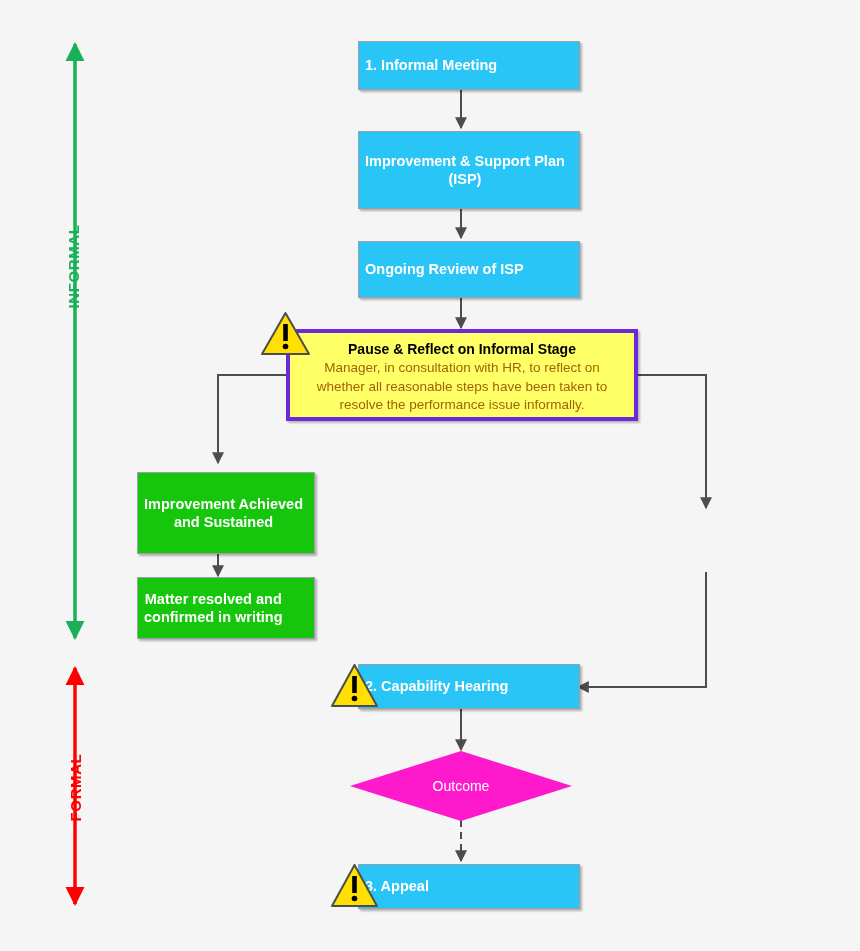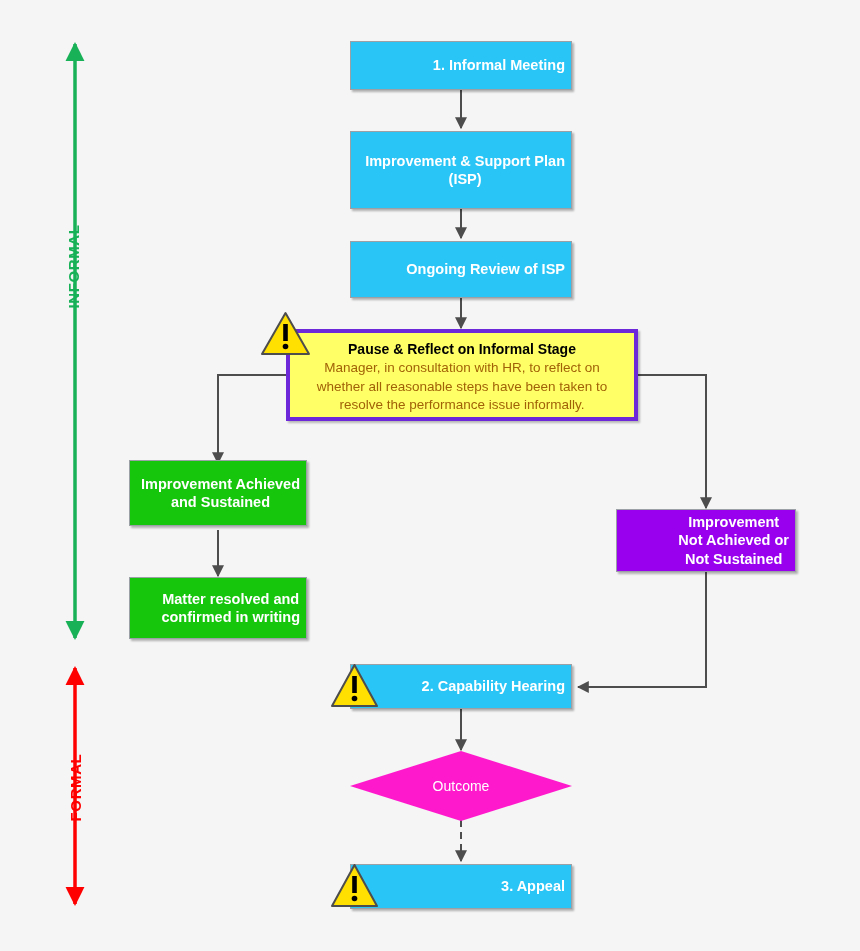--- a/index.html
+++ b/index.html
@@ -16,27 +16,28 @@
     overflow: hidden;
   }
 
   
   .node {
     position: absolute;
     box-sizing: border-box;
     border: 1px solid #9aa0a6;
     display: flex;
     align-items: center;
-    justify-content: flex-end;
+    justify-content: flex-start;
     text-align: center;
     color: #ffffff;
     font-weight: bold;
     line-height: 1.25;
     box-shadow: 2px 2px 2px rgba(0,0,0,0.28);
     z-index: 3;
+    margin-left: 8px;
   }
   .node .label { display: block; padding: 0 6px; }
 
   .blue   { background: #29c5f6; font-size: 14.5px; }
   .green  { background: #16c60c; font-size: 14.5px; }
   .purple { background: #9900ee; font-size: 14.5px; }
 
   
   .callout {
     position: absolute;
@@ -186,41 +187,34 @@
     <span class="c-title">Pause &amp; Reflect on Informal Stage</span>
     <span class="c-body">Manager, in consultation with HR, to reflect on whether all reasonable steps have been taken to resolve the performance issue informally.</span>
   </div>
 
   <svg class="warn" style="left:260px; top:310px;" width="51" height="47" viewBox="0 0 51 47">
     <path d="M 25.5 3 L 49 44 L 2 44 Z" fill="#ffe000" stroke="#4d4d4d" stroke-width="2" stroke-linejoin="round"></path>
     <rect x="23.2" y="14" width="4.6" height="17" fill="#000"></rect>
     <circle cx="25.5" cy="36.5" r="2.8" fill="#000"></circle>
   </svg>
 
-  <div class="node green" style="left:129px; top:460px; width:178px; height:66px;">
+  <div class="node green" style="left:129px; top:472px; width:178px; height:82px;">
     <span class="label">
       <span>Improvement Achieved</span><br>
       <span>and Sustained</span>
     </span>
   </div>
 
   <div class="node green" style="left:129px; top:577px; width:178px; height:62px;">
     <span class="label">
       <span>Matter resolved and</span><br>
       <span>confirmed in writing</span>
     </span>
   </div>
 
-  <div class="node purple" style="left:616px; top:509px; width:180px; height:63px;">
-    <span class="label">
-      <span>Improvement</span><br>
-      <span>Not Achieved or</span><br>
-      <span>Not Sustained</span>
-    </span>
-  </div>
 
   <div class="node blue" style="left:350px; top:664px; width:222px; height:45px;">
     <span class="label">2. Capability Hearing</span>
   </div>
 
   <svg class="warn" style="left:330px; top:662px;" width="49" height="47" viewBox="0 0 49 47">
     <path d="M 24.5 3 L 47 44 L 2 44 Z" fill="#ffe000" stroke="#4d4d4d" stroke-width="2" stroke-linejoin="round"></path>
     <rect x="22.2" y="14" width="4.6" height="17" fill="#000"></rect>
     <circle cx="24.5" cy="36.5" r="2.8" fill="#000"></circle>
   </svg>

